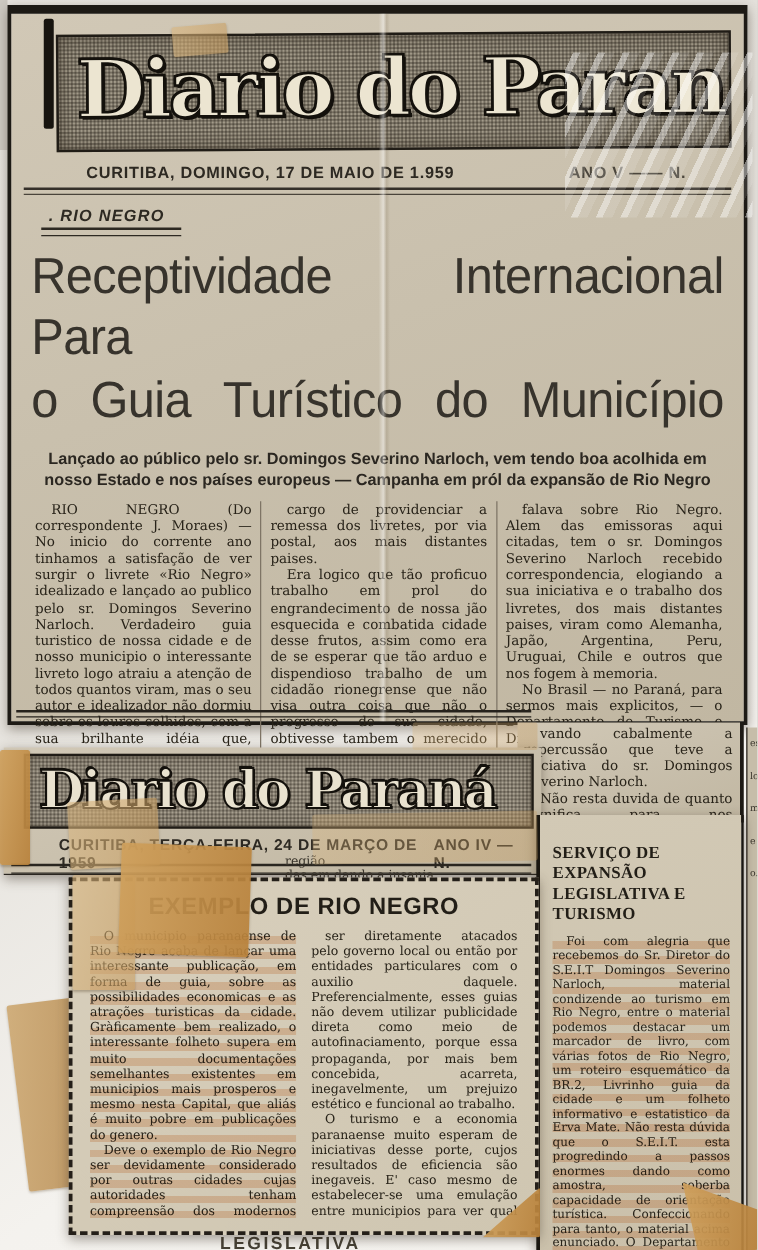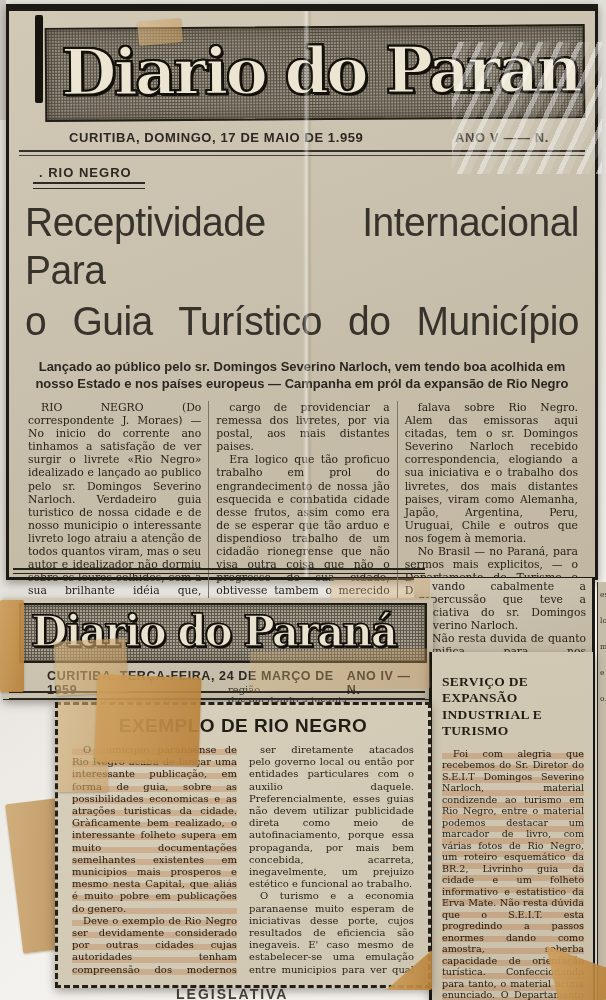--- a/index.html
+++ b/index.html
@@ -33,21 +33,21 @@
     -webkit-text-stroke:2px #14110c;
     text-shadow:2px 2px 0 #14110c,-1px -1px 0 #14110c,1px -1px 0 #14110c,-1px 1px 0 #14110c;
   }
   .dateline-row{display:flex;justify-content:space-between;align-items:baseline;
     padding:10px 46px 2px 60px;font-family:"Liberation Sans",sans-serif;font-weight:bold;
     font-size:13px;letter-spacing:.6px;color:#2d2922;}
   .dateline-row .edition{opacity:.8;}
   .hrule{border-top:2px solid #35302a;margin:3px 10px 0;}
   .hrule.thin{border-top:1px solid #4a443b;}
   .kicker-row{margin:9px 0 0 30px;font-family:"Liberation Sans",sans-serif;font-weight:bold;
-    font-size:13px;letter-spacing:1px;color:#2d2922;}
+    font-size:13px;letter-spacing:1px;color:#2d2922;font-style:italic;}
   .kicker-row::before{content:". ";}
   .kicker-underline{width:112px;height:4px;border-top:2px solid #2d2922;border-bottom:1px solid #2d2922;margin:2px 0 0 24px;}
   .headline{margin:10px 16px 0;}
   .headline span{display:block;font-family:"Liberation Sans",sans-serif;font-weight:normal;
     font-size:39px;line-height:47px;color:#37332c;text-align:justify;text-align-last:justify;
     transform:scaleY(1.04);letter-spacing:-.5px;}
   .subhead{margin:14px 24px 0;font-family:"Liberation Sans",sans-serif;font-weight:bold;
     font-size:13px;line-height:17px;text-align:center;color:#2b2721;}
   .cols3{display:flex;gap:0;padding:9px 10px 0 12px;height:244px;overflow:hidden;}
   .cols3 .col{flex:1;overflow:hidden;padding:0 7px;}
@@ -193,21 +193,21 @@
       <div class="colx">
         <p>ser diretamente atacados pelo governo local ou então por entidades particulares com o auxilio daquele. Preferencialmente, esses guias não devem utilizar publicidade direta como meio de autofinaciamento, porque essa propaganda, por mais bem concebida, acarreta, inegavelmente, um prejuizo estético e funcional ao trabalho.</p>
         <p>O turismo e a economia paranaense muito esperam de iniciativas desse porte, cujos resultados de eficiencia são inegaveis. E' caso mesmo de estabelecer-se uma emulação entre municipios para ver qual apresenta o melhor trabalho a respeito. É o proprio Departamento de Turismo e Divulgação do Estado poderia encarregar-se de estabelecer o clima para essa competição.</p>
       </div>
     </div>
   </section>
   <div class="frag-leg">LEGISLATIVA</div>
 
   <section class="clip clip-e">
     <h3 class="header-e">SERVIÇO DE EXPANSÃO
-INDUSTRIAL E
+LEGISLATIVA E
 TURISMO</h3>
     <p class="streaks">Foi com alegria que recebemos do Sr. Diretor do S.E.I.T Domingos Severino Narloch, material condizende ao turismo em Rio Negro, entre o material podemos destacar um marcador de livro, com várias fotos de Rio Negro, um roteiro esquemático da BR.2, Livrinho guia da cidade e um folheto informativo e estatistico da Erva Mate. Não resta dúvida que o S.E.I.T. esta progredindo a passos enormes dando como amostra, soberba capacidade de orientação turística. Confeccionando para tanto, o material acima enunciado. O Departamento de Turismo de Curitiba, devia tirar uma base neste serviço, para vêr como se faz muito com pouca coisa. Parabens sr. Domingos Severino Narloch, parabens</p>
   </section>
 
   <div class="edge-strip">es
 lo
 m
 e
 o.</div>
 

